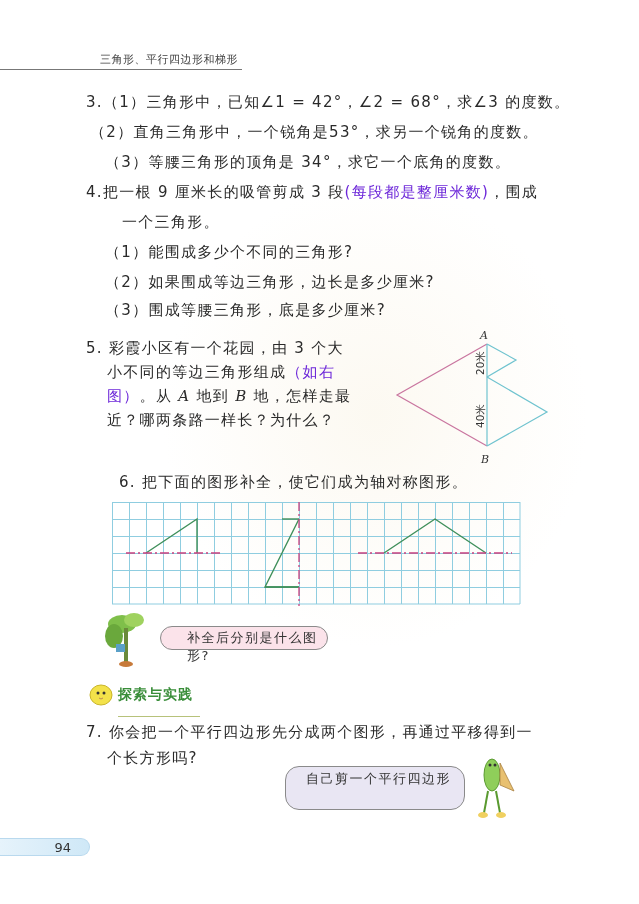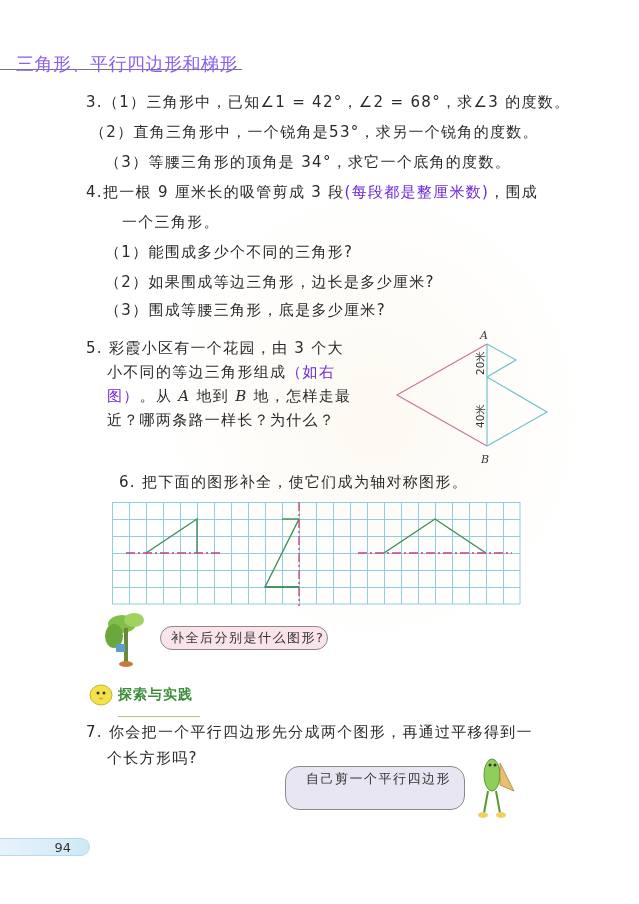--- a/index.html
+++ b/index.html
@@ -11,21 +11,21 @@
     border-radius: 50%; background: radial-gradient(ellipse at center, rgba(250,244,230,0.55) 0%, rgba(255,255,255,0) 70%);
     pointer-events: none;
   }
 
   .running-header {
     position: absolute; left: 0; top: 52px; width: 242px; height: 18px;
     border-bottom: 1.2px solid #777;
   }
   .running-header span {
     position: absolute; right: 4px; top: 0px; font-family: "DejaVu Serif", serif;
-    font-size: 18px; color: #8b5cf6; letter-spacing: 0.5px;
+    font-size: 11px; color: #404040; letter-spacing: 0.5px;
   }
 
   .line { position: absolute; font-size: 15px; line-height: 20px; white-space: nowrap; letter-spacing: 1.3px; color: #2a2a2a; }
   .pink { color: #6d28d9; }
   .it { font-family: "DejaVu Serif", serif; font-style: italic; }
 
   .fig5 { position: absolute; left: 390px; top: 325px; width: 170px; height: 140px; }
   .grid-wrap { position: absolute; left: 112px; top: 502px; }
 
   .bubble {
@@ -160,21 +160,21 @@
 
 <svg style="position:absolute; left:100px; top:610px;" width="60" height="60" viewBox="0 0 60 60">
   <ellipse cx="22" cy="14" rx="14" ry="9" fill="#7fbf4a"></ellipse>
   <ellipse cx="34" cy="10" rx="10" ry="7" fill="#9fd25f"></ellipse>
   <ellipse cx="14" cy="26" rx="9" ry="12" fill="#6aa83c"></ellipse>
   <rect x="24" y="18" width="4" height="34" fill="#6a8a3a"></rect>
   <rect x="16" y="34" width="9" height="8" fill="#5aa0c8"></rect>
   <ellipse cx="26" cy="54" rx="7" ry="3" fill="#c77a3a"></ellipse>
 </svg>
 
-<div class="bubble bubble-pink" style="left:160px; top:626px; width:168px; height:24px; padding:2px 0 0 10px;">
+<div class="bubble bubble-pink" style="left:160px; top:626px; width:168px; height:24px; padding:2px 0 0 26px;">
   <span>补全后分别是什么图形?</span>
 </div>
 
 <svg style="position:absolute; left:88px; top:682px;" width="26" height="24" viewBox="0 0 26 24">
   <ellipse cx="13" cy="13" rx="11" ry="10" fill="#f3e24a" stroke="#c9b52a" stroke-width="1"></ellipse>
   <circle cx="10" cy="11" r="1.5" fill="#333"></circle>
   <circle cx="16" cy="11" r="1.5" fill="#333"></circle>
   <path d="M11 16 Q13 18 15 16" stroke="#b85" fill="none" stroke-width="1"></path>
 </svg>
 <div class="section-tag">探索与实践</div>

